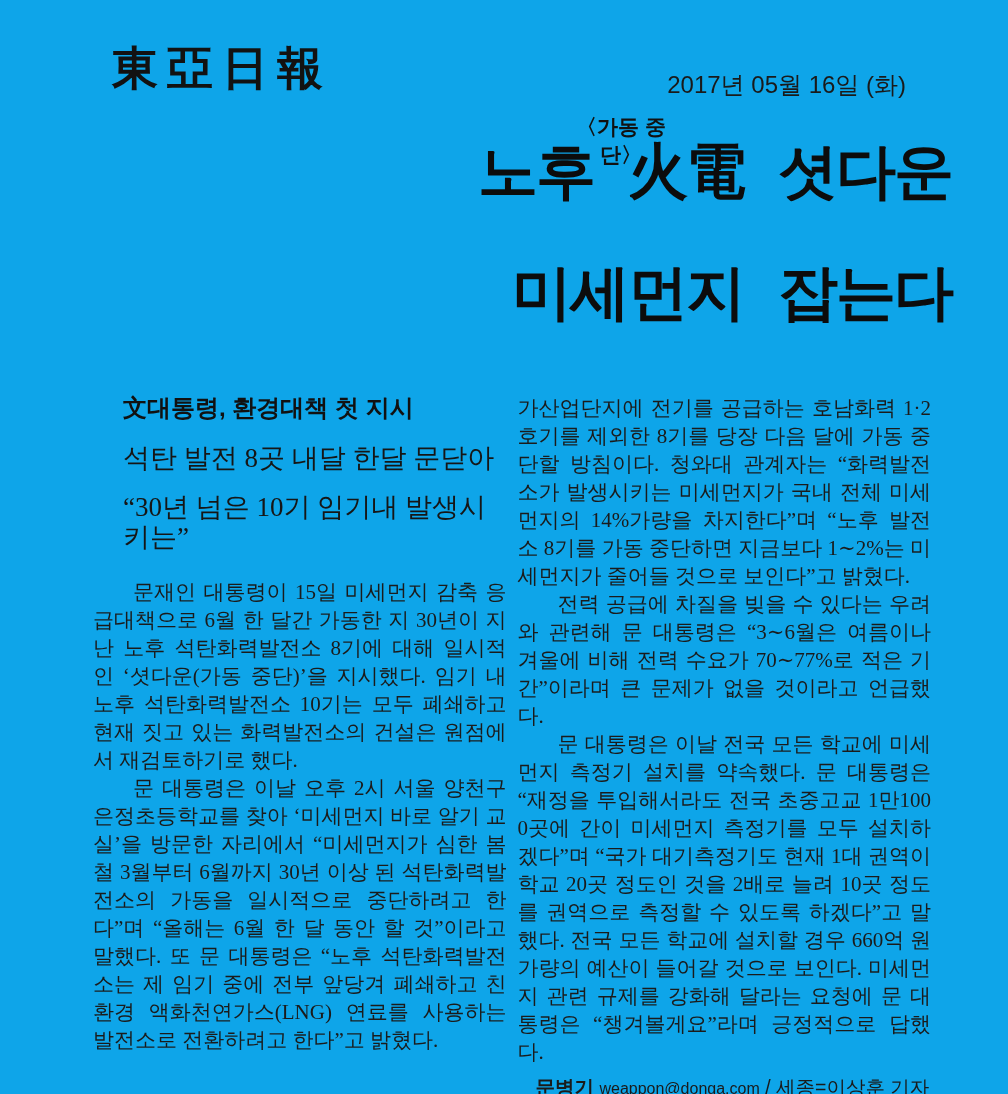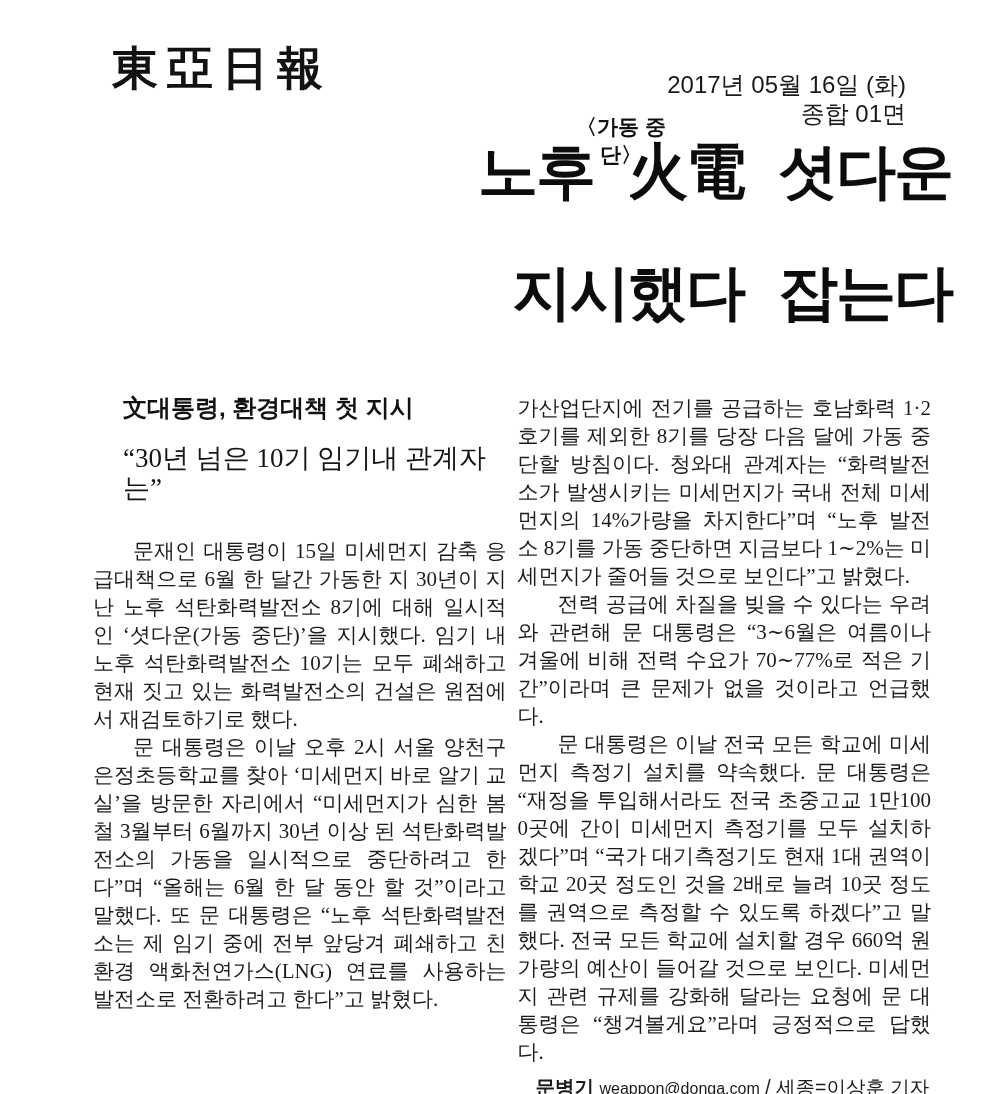--- a/index.html
+++ b/index.html
@@ -1,21 +1,21 @@
 <!DOCTYPE html>
 <html><head>
 <meta charset="utf-8">
 <style>
   * { margin: 0; padding: 0; box-sizing: border-box; }
   html, body { background: #e8e8e8; }
   .page {
     position: relative;
     width: 1008px;
     height: 1094px;
-    background: #ffffff;
+    background: #0ea5e9;
     color: #161616;
     overflow: hidden;
     font-family: "Liberation Serif", "DejaVu Serif", serif;
   }
   .masthead-logo {
     position: absolute;
     left: 112px;
     top: 38px;
     font-family: "Liberation Serif", "DejaVu Serif", serif;
     font-weight: 900;
@@ -61,21 +61,21 @@
   }
   .article {
     position: absolute;
     left: 93px;
     top: 394px;
     width: 838px;
     display: flex;
     gap: 11px;
   }
   .col { flex: 1 1 0; }
-  .subheads { padding-left: 30px; margin-bottom: 34px; }
+  .subheads { padding-left: 30px; margin-bottom: 26px; }
   .subhead-bold {
     font-family: "Liberation Sans", "DejaVu Sans", sans-serif;
     font-weight: bold;
     font-size: 24px;
     line-height: 28px;
     margin-bottom: 21px;
     color: #111;
   }
   .subhead-serif {
     font-family: "Liberation Serif", "DejaVu Serif", serif;
@@ -117,36 +117,36 @@
 </style>
 </head>
 <body>
 
 <div class="page">
 
   <div class="masthead-logo">東亞日報</div>
 
   <div class="issue-info">
     <div>2017년 05월 16일 (화)</div>
-    <div>종합 01면</div>
   </div>
 
   <div class="kicker">〈가동 중단〉</div>
 
   <div class="headline">
     <div>노후 火電 셧다운</div>
-    <div>지시했다 잡는다</div>
+    <div>미세먼지 잡는다</div>
   </div>
 
   <div class="article">
 
     <div class="col">
       <div class="subheads">
         <div class="subhead-bold">文대통령, 환경대책 첫 지시</div>
-        <div class="subhead-serif">“30년 넘은 10기 임기내 관계자는”</div>
+        <div class="subhead-serif">석탄 발전 8곳 내달 한달 문닫아</div>
+        <div class="subhead-serif">“30년 넘은 10기 임기내 발생시키는”</div>
       </div>
 
       <p class="body-para">문재인 대통령이 15일 미세먼지 감축 응급대책으로 6월 한 달간 가동한 지 30년이 지난 노후 석탄화력발전소 8기에 대해 일시적인 ‘셧다운(가동 중단)’을 지시했다. 임기 내 노후 석탄화력발전소 10기는 모두 폐쇄하고 현재 짓고 있는 화력발전소의 건설은 원점에서 재검토하기로 했다.</p>
       <p class="body-para">문 대통령은 이날 오후 2시 서울 양천구 은정초등학교를 찾아 ‘미세먼지 바로 알기 교실’을 방문한 자리에서 “미세먼지가 심한 봄철 3월부터 6월까지 30년 이상 된 석탄화력발전소의 가동을 일시적으로 중단하려고 한다”며 “올해는 6월 한 달 동안 할 것”이라고 말했다. 또 문 대통령은 “노후 석탄화력발전소는 제 임기 중에 전부 앞당겨 폐쇄하고 친환경 액화천연가스(LNG) 연료를 사용하는 발전소로 전환하려고 한다”고 밝혔다.</p>
 
     </div>
 
     <div class="col">
       <p class="body-para continuation">가산업단지에 전기를 공급하는 호남화력 1·2호기를 제외한 8기를 당장 다음 달에 가동 중단할 방침이다. 청와대 관계자는 “화력발전소가 발생시키는 미세먼지가 국내 전체 미세먼지의 14%가량을 차지한다”며 “노후 발전소 8기를 가동 중단하면 지금보다 1∼2%는 미세먼지가 줄어들 것으로 보인다”고 밝혔다.</p>
       <p class="body-para">전력 공급에 차질을 빚을 수 있다는 우려와 관련해 문 대통령은 “3∼6월은 여름이나 겨울에 비해 전력 수요가 70∼77%로 적은 기간”이라며 큰 문제가 없을 것이라고 언급했다.</p>

